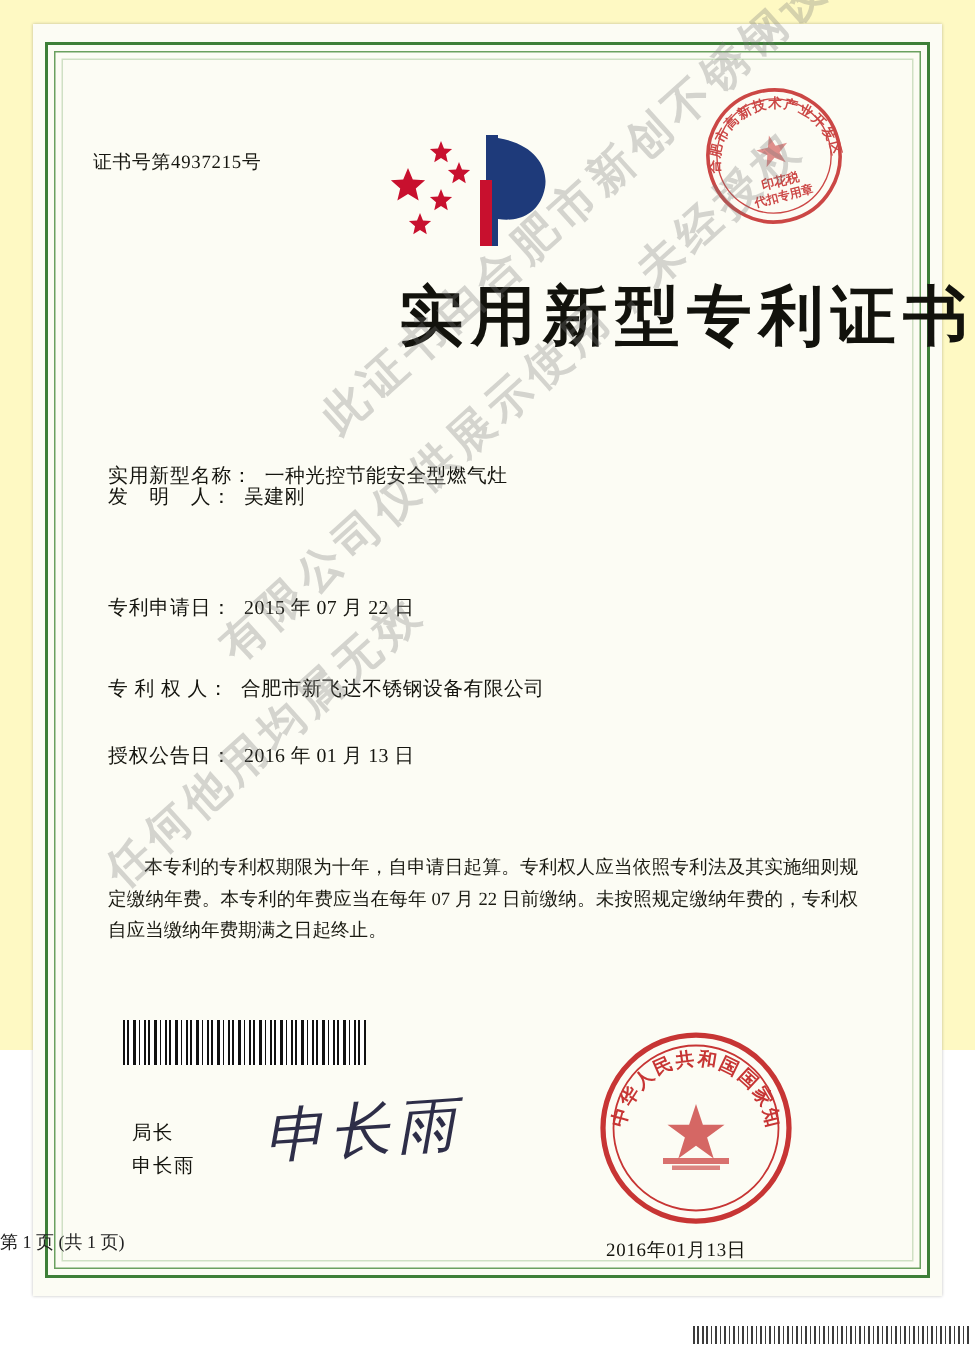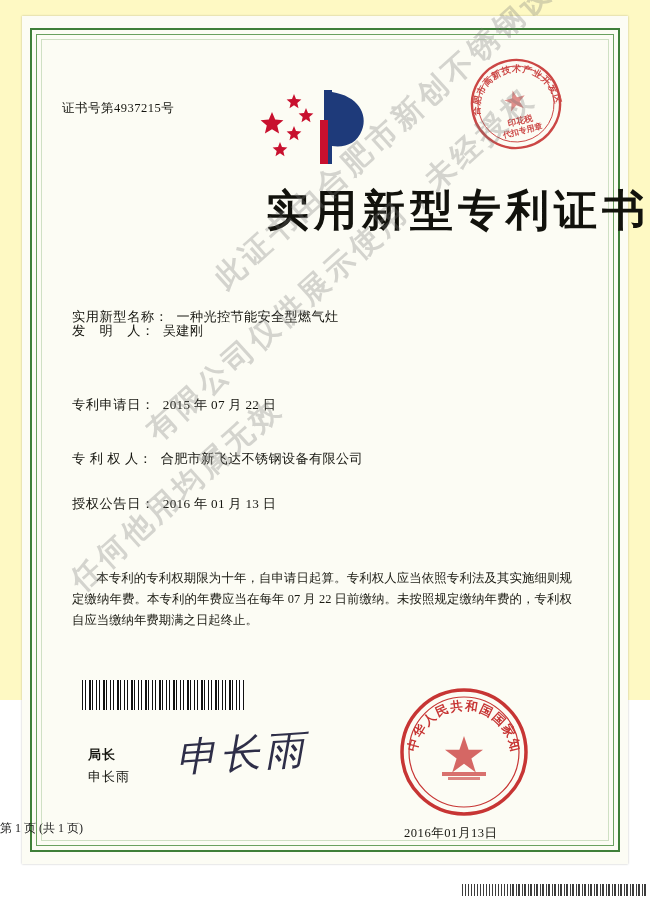--- a/index.html
+++ b/index.html
@@ -134,21 +134,20 @@
         #111 10.5px, #111 11.5px, #fff 11.5px, #fff 14px);
   }
 
   
   #sig-label-1 {
     position: absolute;
     left: 88px; top: 746px;
     font-size: 13px;
     letter-spacing: 1px;
     color: #15150f;
-    font-weight: bold;
   }
   #sig-label-2 {
     position: absolute;
     left: 88px; top: 768px;
     font-size: 13px;
     letter-spacing: 1px;
     color: #15150f;
   }
   #signature-script {
     position: absolute;

